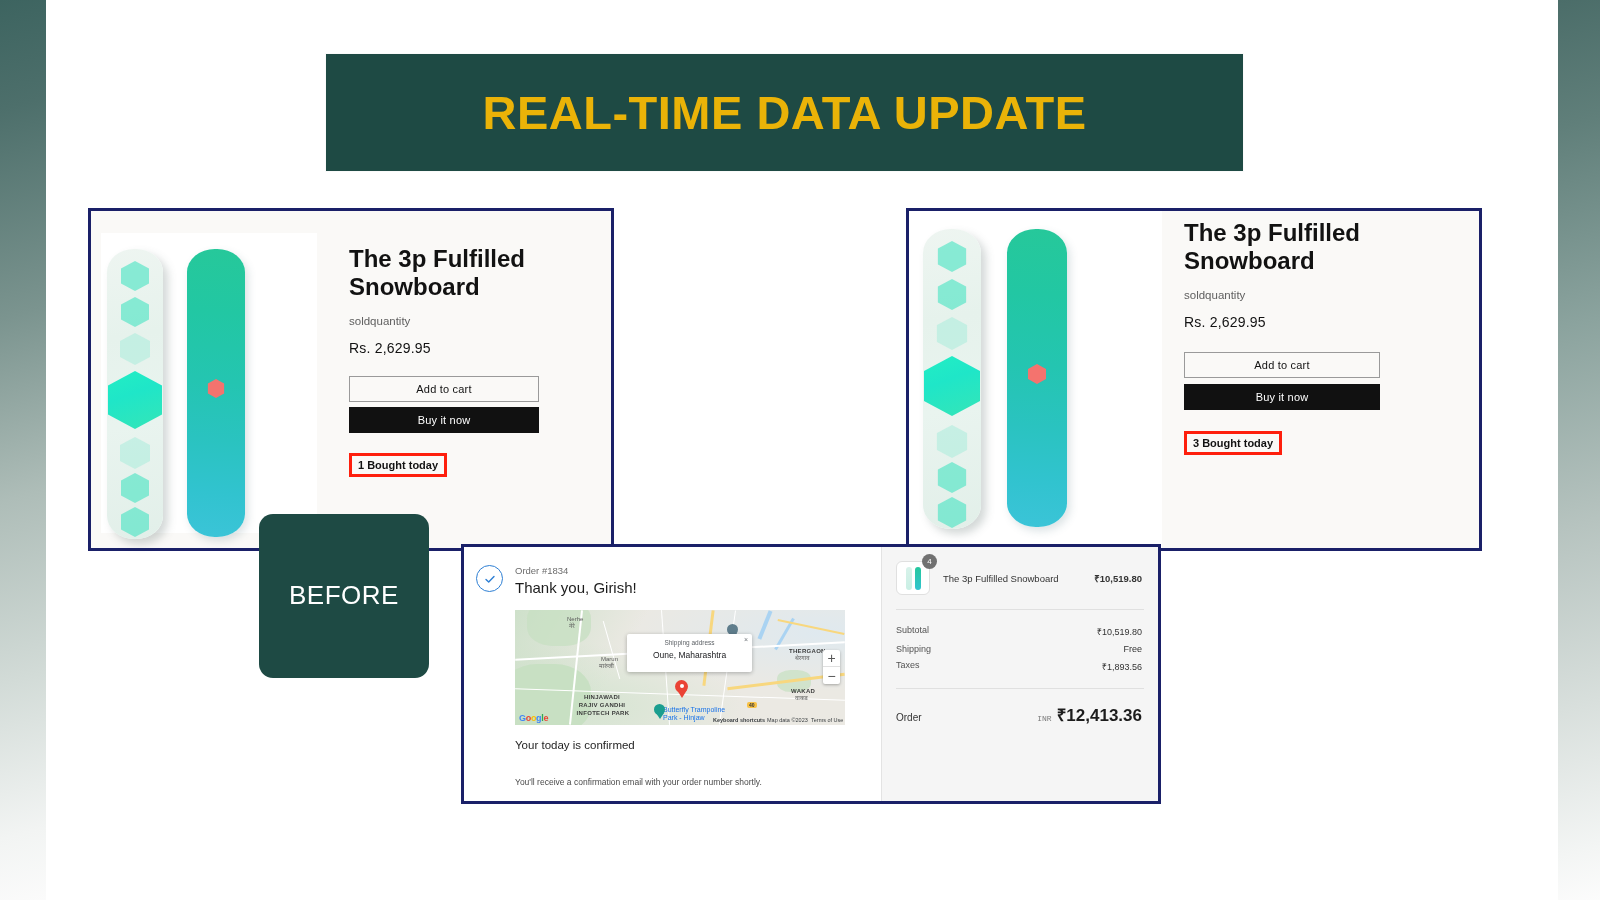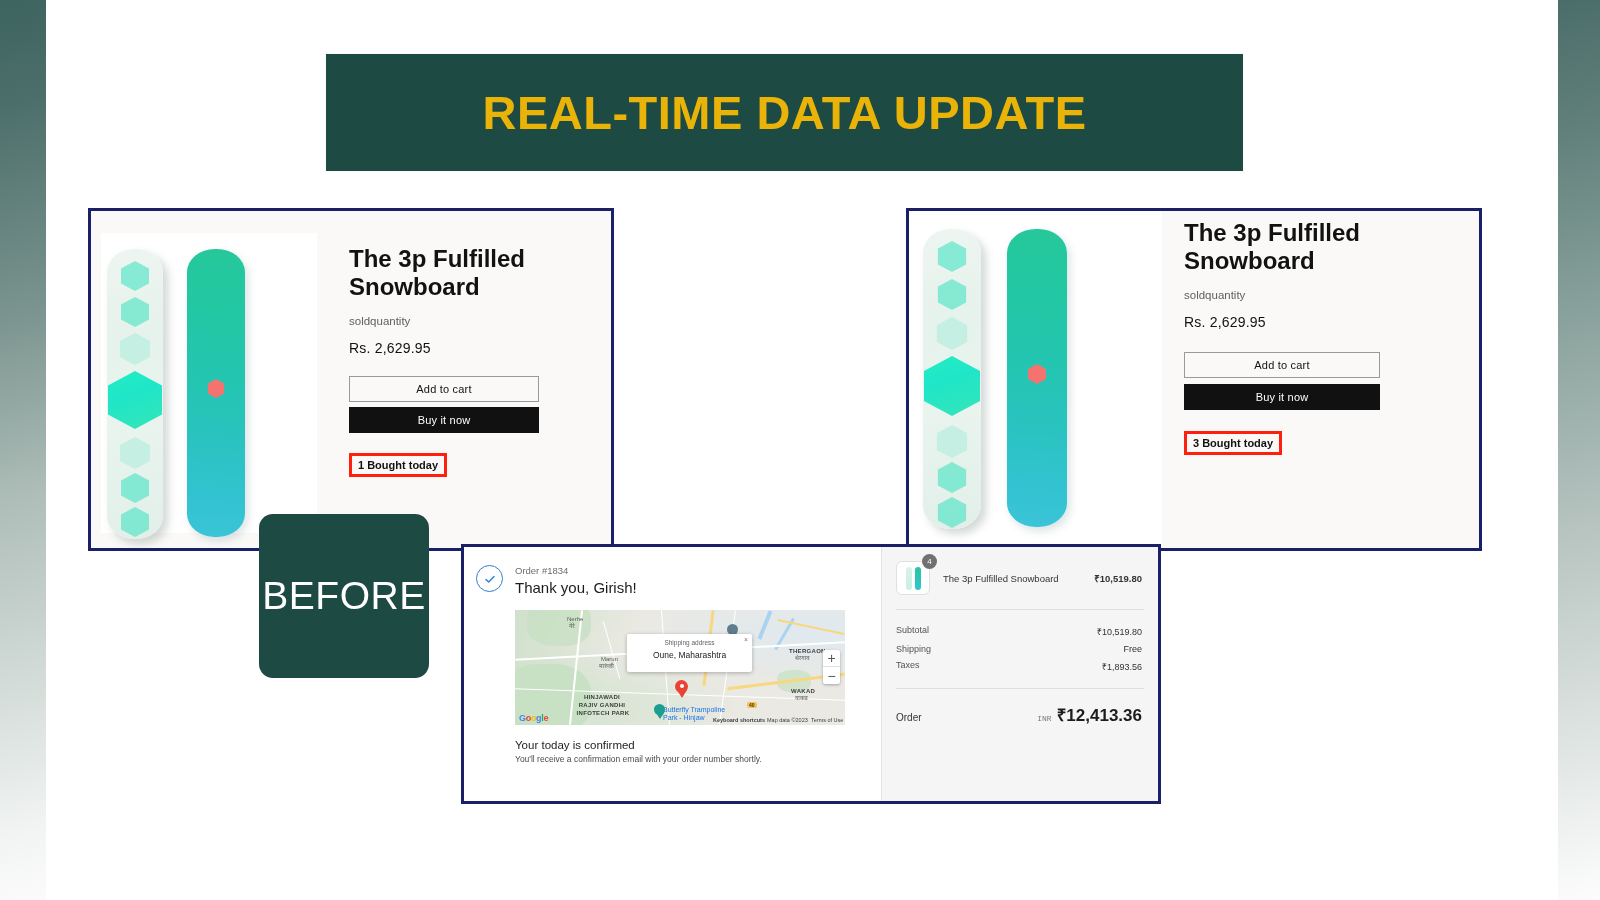--- a/index.html
+++ b/index.html
@@ -159,21 +159,21 @@
   .map-zoom div:first-child { border-bottom:1px solid #e0e0e0; }
 
   .google-logo { position:absolute; left:4px; bottom:2px; font-size:9px; font-weight:bold; letter-spacing:-0.3px; }
   .google-logo span:nth-child(1){color:#4285f4}.google-logo span:nth-child(2){color:#ea4335}
   .google-logo span:nth-child(3){color:#fbbc05}.google-logo span:nth-child(4){color:#4285f4}
   .google-logo span:nth-child(5){color:#34a853}.google-logo span:nth-child(6){color:#ea4335}
 
   .map-attr { position:absolute; bottom:2px; font-size:5.5px; color:#3c4043; font-weight:bold; }
 
   .order-confirm-title { position:absolute; left:51px; top:192px; font-size: 11.5px; color:#1f1f1f; }
-  .order-confirm-sub { position:absolute; left:51px; top:207px; font-size: 8.5px; color:#4a4a4a; }
+  .order-confirm-sub { position:absolute; left:51px; top:230px; font-size: 8.5px; color:#4a4a4a; }
 
   
   .sum-row-item { display:flex; align-items:center; padding: 14px 16px 14px 14px; }
   .thumb-wrap { position:relative; width: 34px; height: 34px; flex:0 0 auto; }
   .thumb {
     width: 34px; height: 34px; background:#ffffff; border:1px solid #e0e0e0; border-radius: 6px;
     display:flex; align-items:center; justify-content:center; gap:3px;
   }
   .thumb .mini { width: 6px; height: 23px; border-radius: 3px; }
   .thumb .mini-l { background: linear-gradient(180deg,#d8f2ea,#c9efe4); }
@@ -196,21 +196,21 @@
 
   
   .callout {
     position:absolute; background:#1e4a44; border-radius: 14px;
     display:flex; flex-direction:column; align-items:center; justify-content:center;
     color:#ffffff; text-align:center;
   }
   .callout-before { left: 259px; top: 514px; width: 170px; height: 164px; }
   .callout-order  { left: 677px; top: 470px; width: 165px; height: 163px; }
   .callout-after  { left: 1194px; top: 528px; width: 163px; height: 144px; }
-  .callout .line { font-size: 39px; letter-spacing: 0.5px; line-height: 1.45; }
+  .callout .line { font-size: 26px; letter-spacing: 0.5px; line-height: 1.45; }
   .callout-order .line { font-size: 28px; }
 </style>
 </head>
 <body>
 
 <div id="stage">
 
   <div class="edge-strip edge-left"></div>
   <div class="edge-strip edge-right"></div>
 

